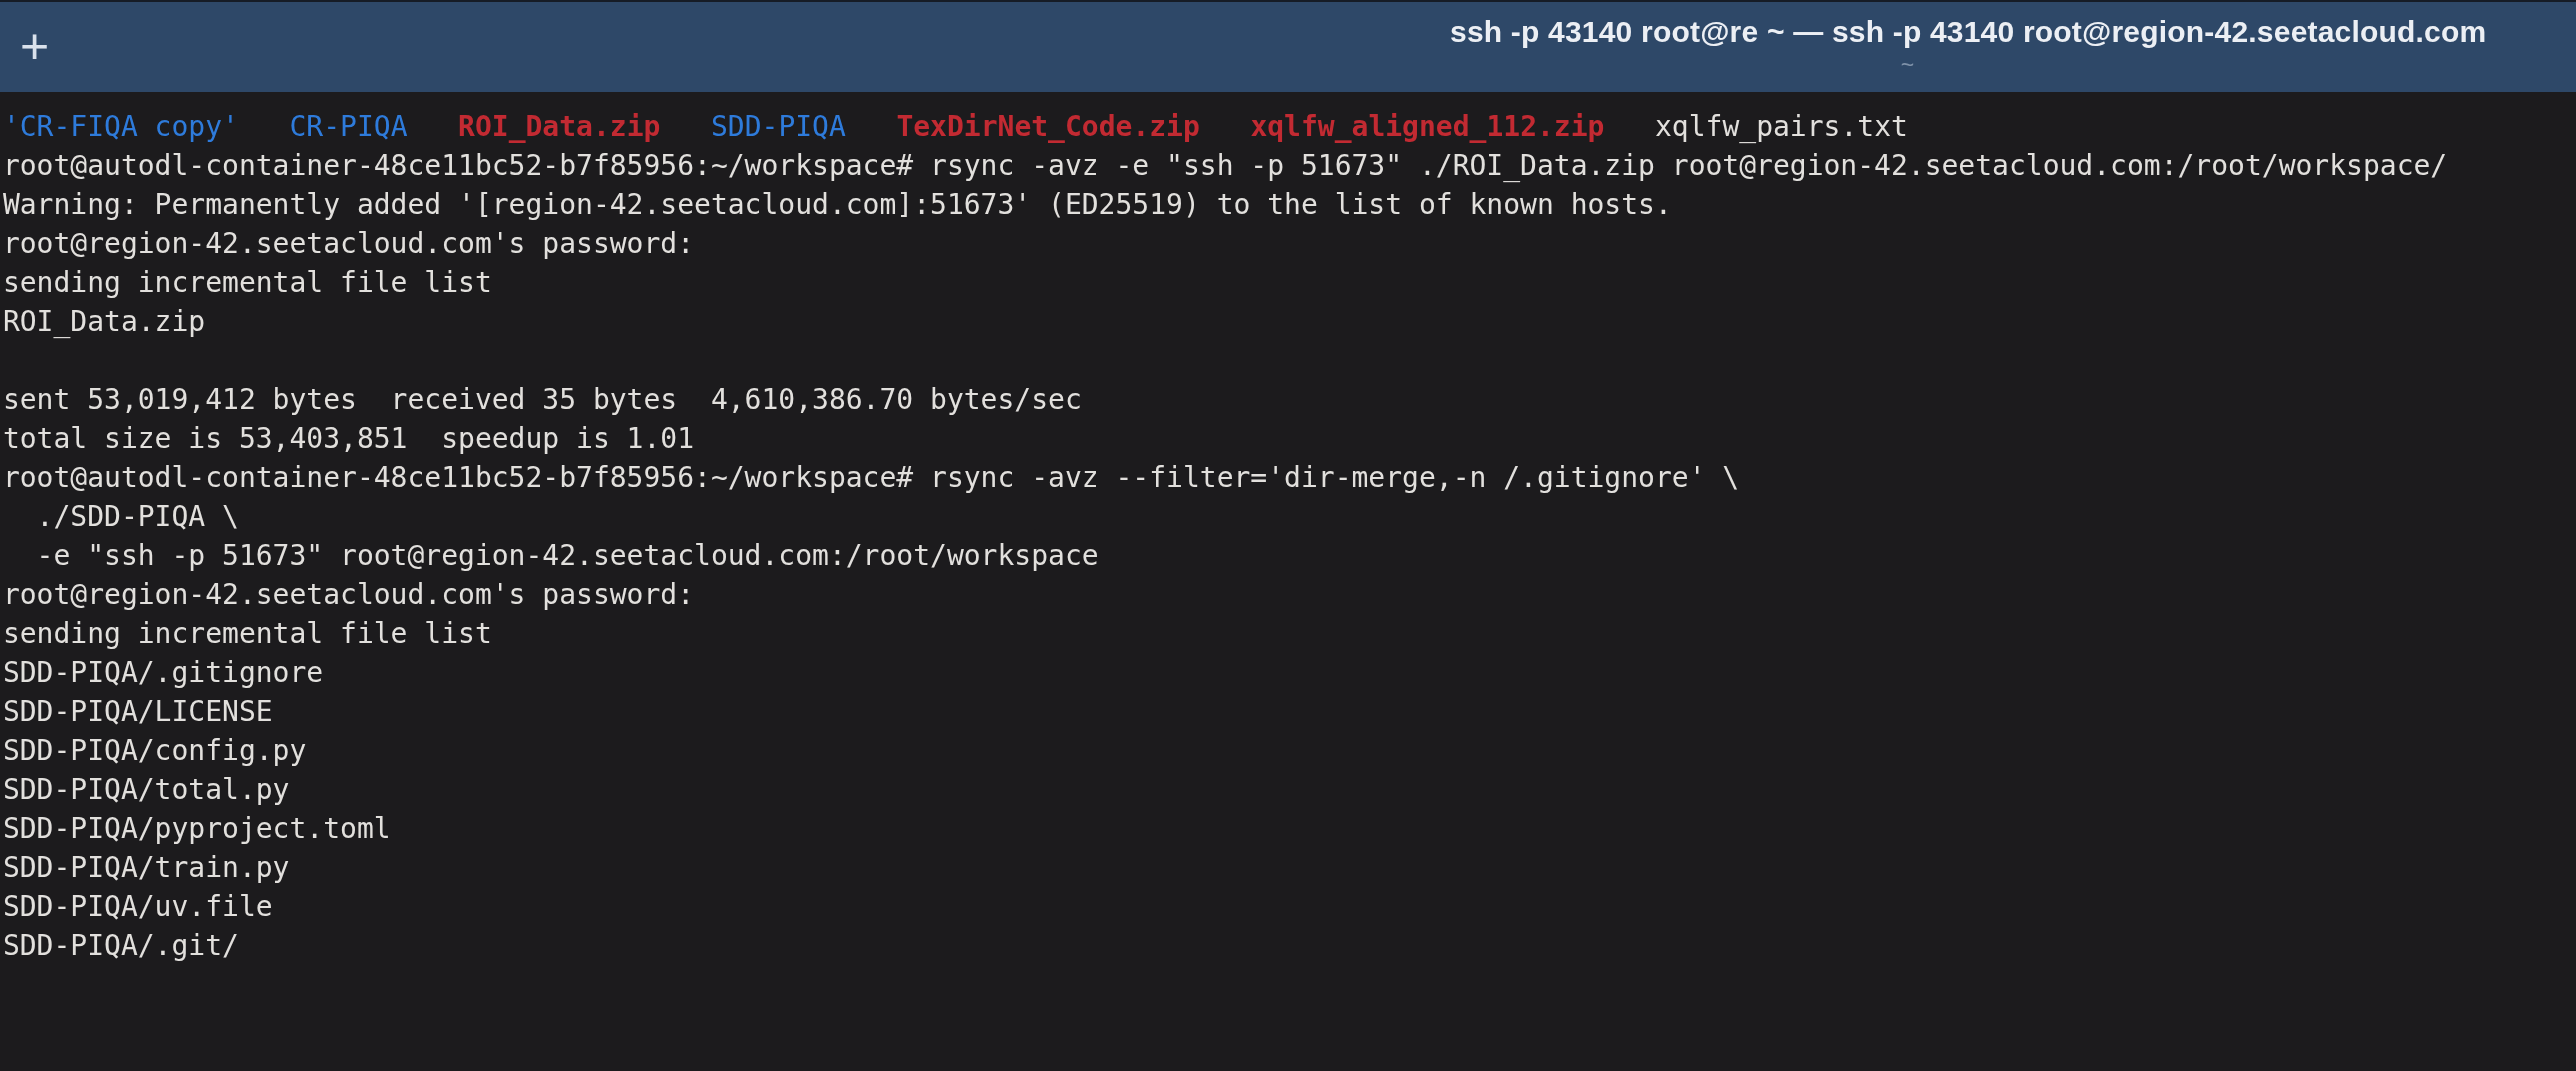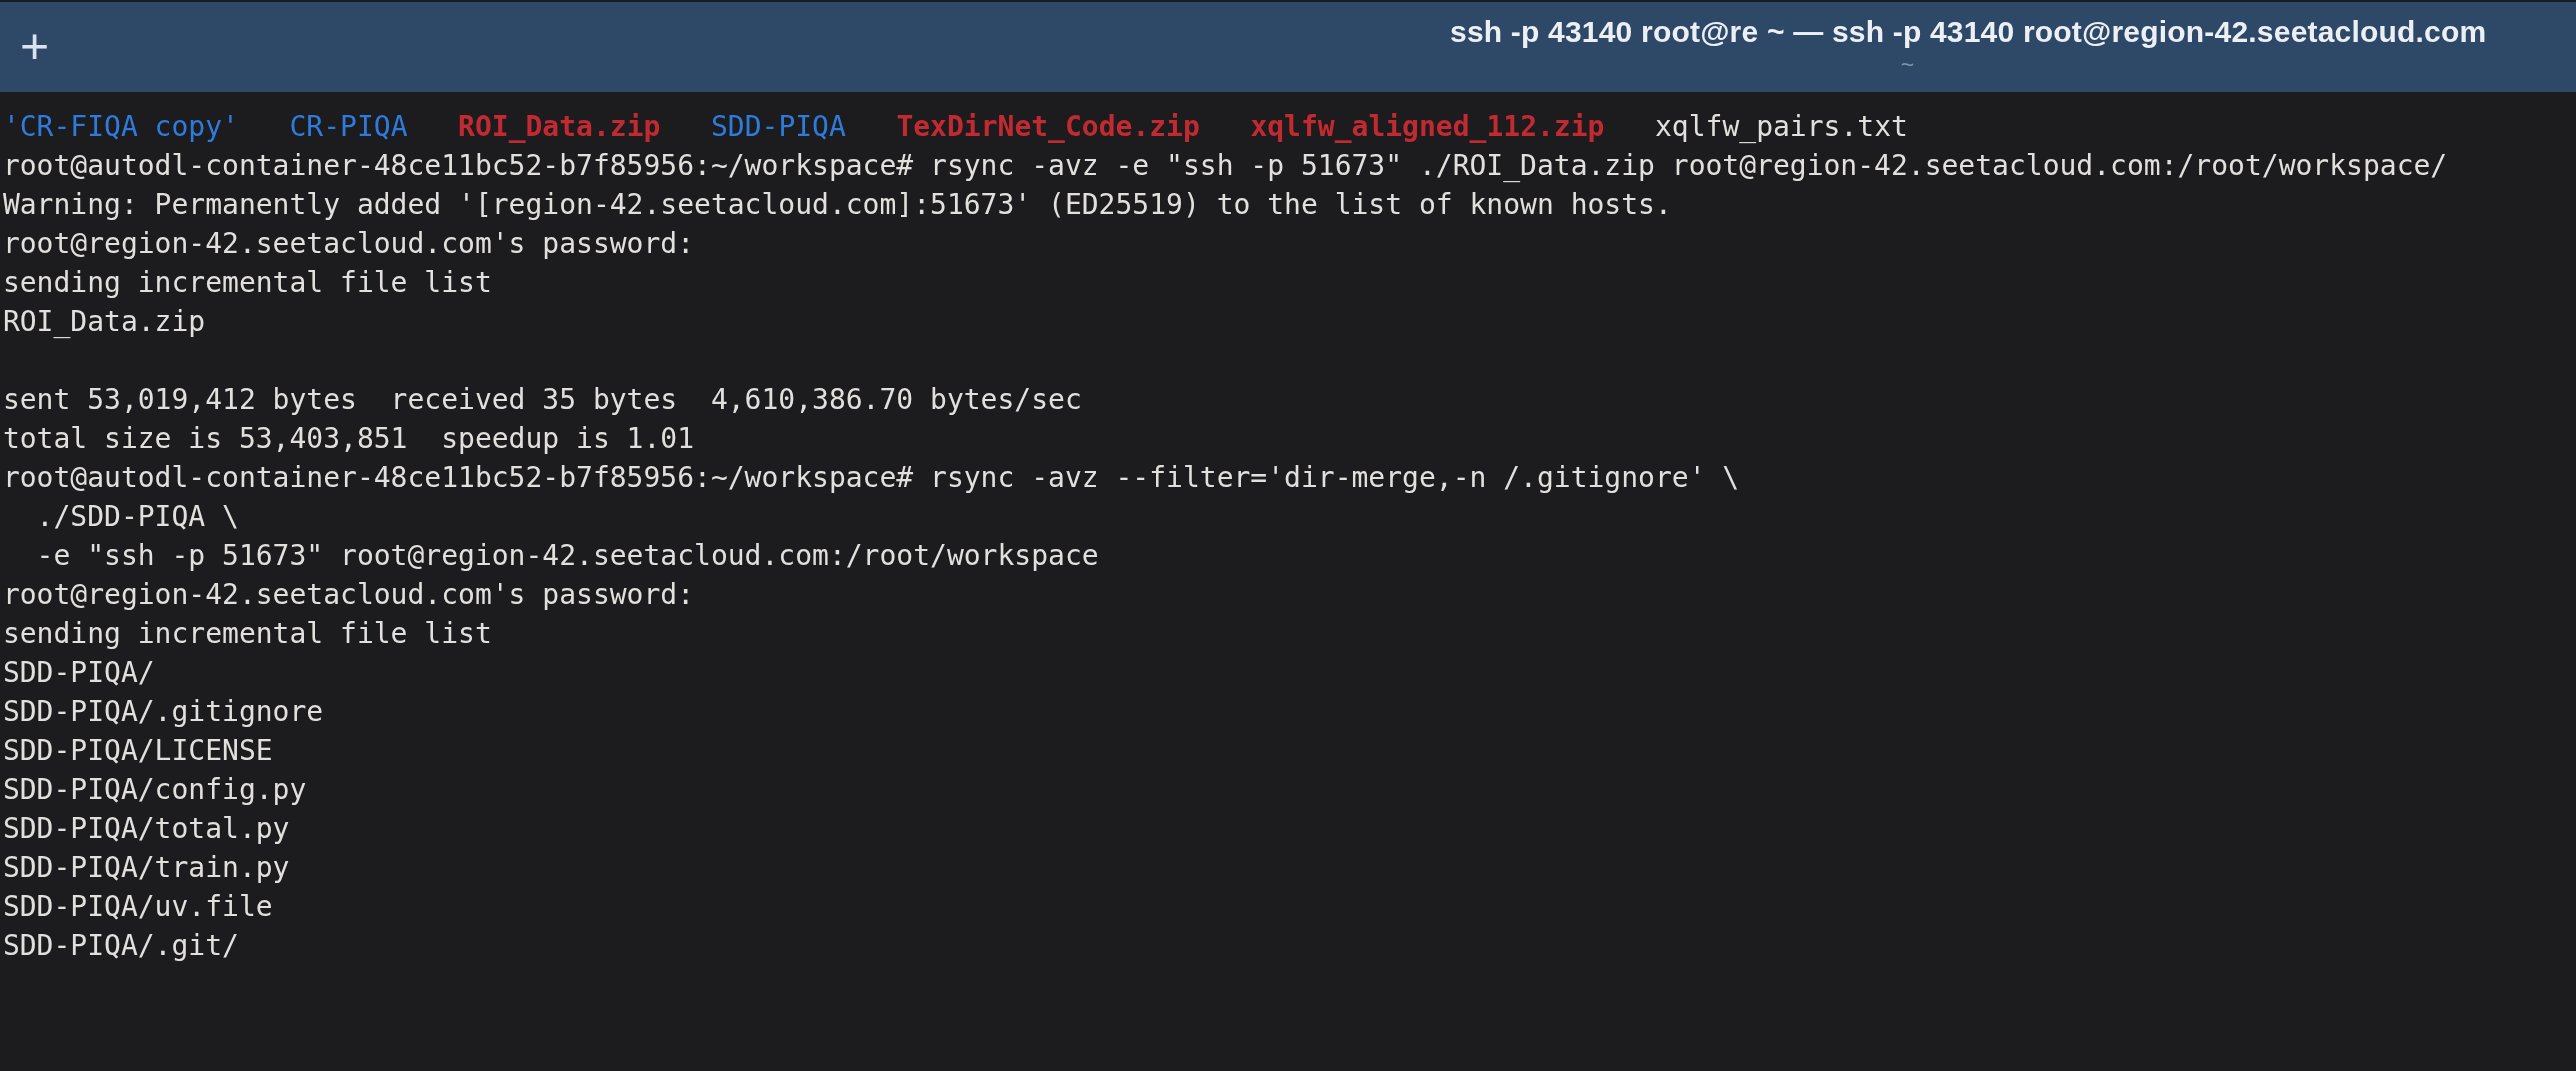--- a/index.html
+++ b/index.html
@@ -119,22 +119,22 @@
     <div class="line"><span>sending incremental file list</span></div>
     <div class="line"><span>ROI_Data.zip</span></div>
     <div class="line"></div>
     <div class="line"><span>sent 53,019,412 bytes  received 35 bytes  4,610,386.70 bytes/sec</span></div>
     <div class="line"><span>total size is 53,403,851  speedup is 1.01</span></div>
     <div class="line"><span>root@autodl-container-48ce11bc52-b7f85956:~/workspace# rsync -avz --filter='dir-merge,-n /.gitignore' \</span></div>
     <div class="line"><span>  ./SDD-PIQA \</span></div>
     <div class="line"><span>  -e "ssh -p 51673" root@region-42.seetacloud.com:/root/workspace</span></div>
     <div class="line"><span>root@region-42.seetacloud.com's password:</span></div>
     <div class="line"><span>sending incremental file list</span></div>
-    <div class="line"><span>SDD-PIQA/</span></div>
     <div class="line"><span>SDD-PIQA/.gitignore</span></div>
     <div class="line"><span>SDD-PIQA/LICENSE</span></div>
     <div class="line"><span>SDD-PIQA/config.py</span></div>
     <div class="line"><span>SDD-PIQA/total.py</span></div>
+    <div class="line"><span>SDD-PIQA/pyproject.toml</span></div>
     <div class="line"><span>SDD-PIQA/train.py</span></div>
     <div class="line"><span>SDD-PIQA/uv.file</span></div>
     <div class="line"><span>SDD-PIQA/.git/</span></div>
   </div>
 
 
 </body></html>

